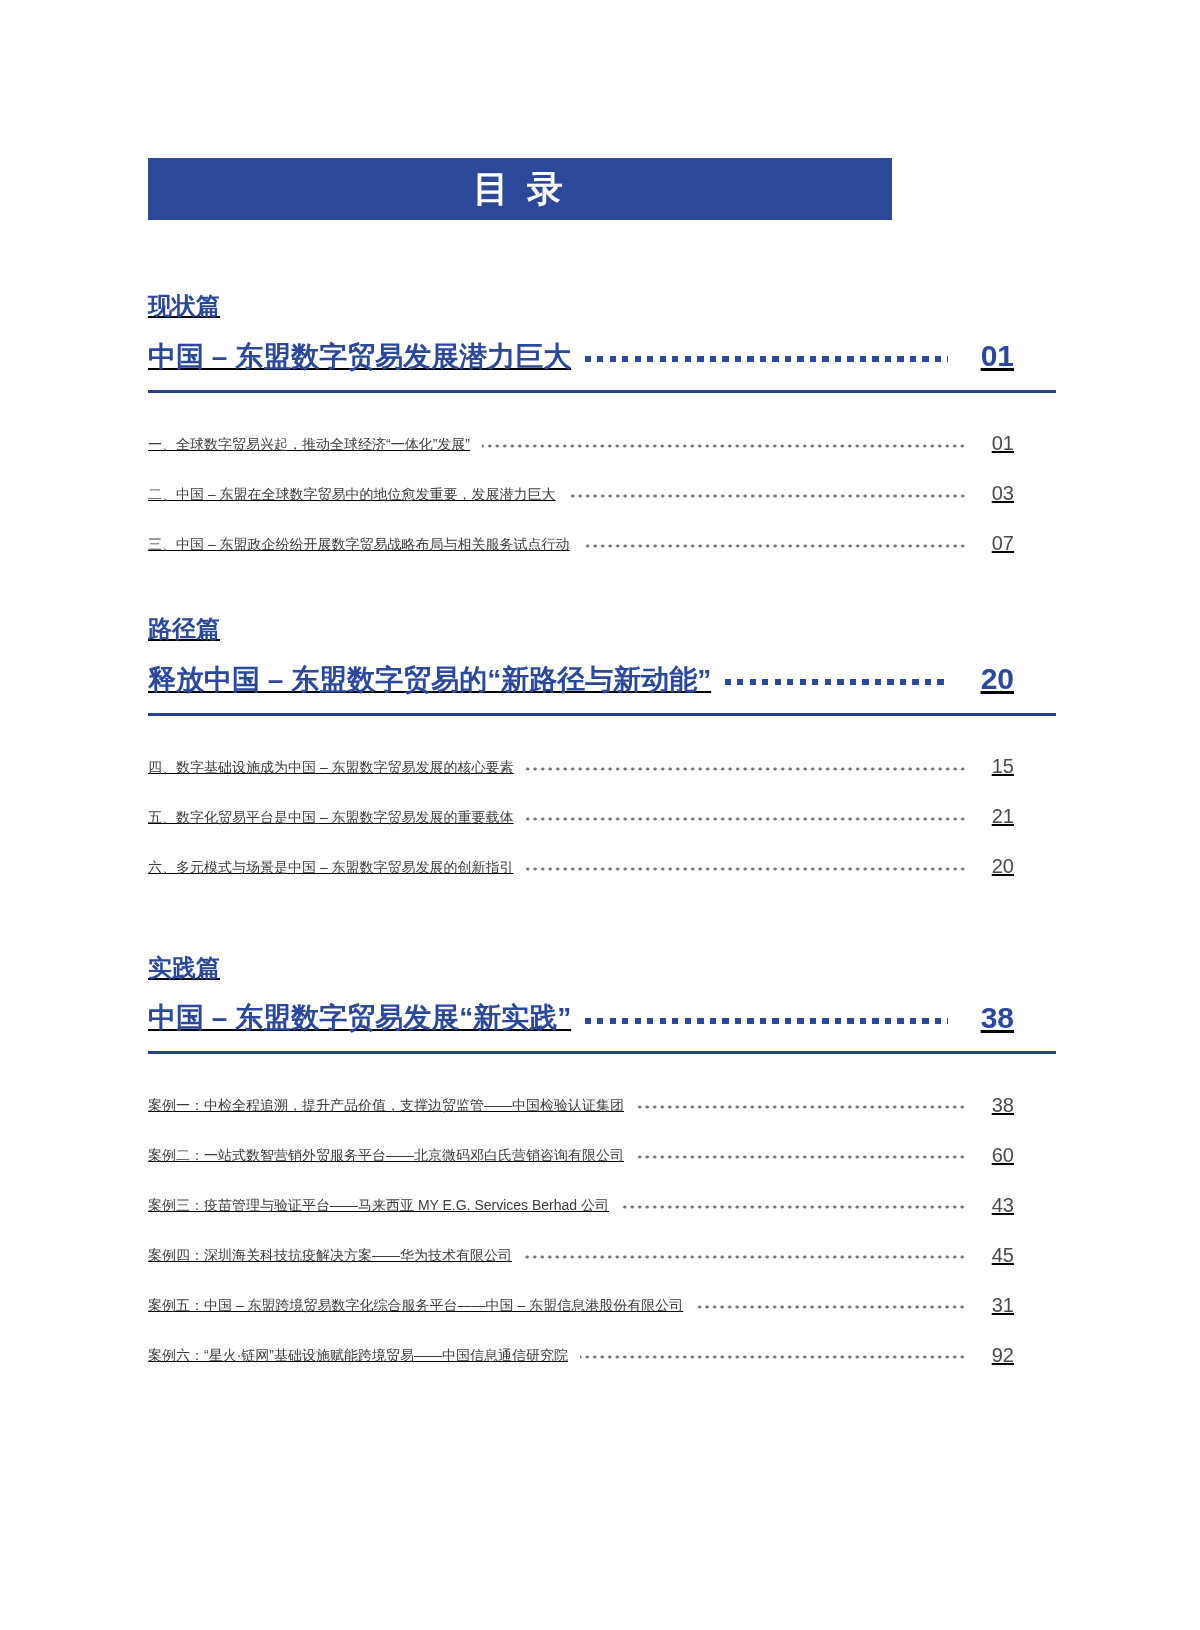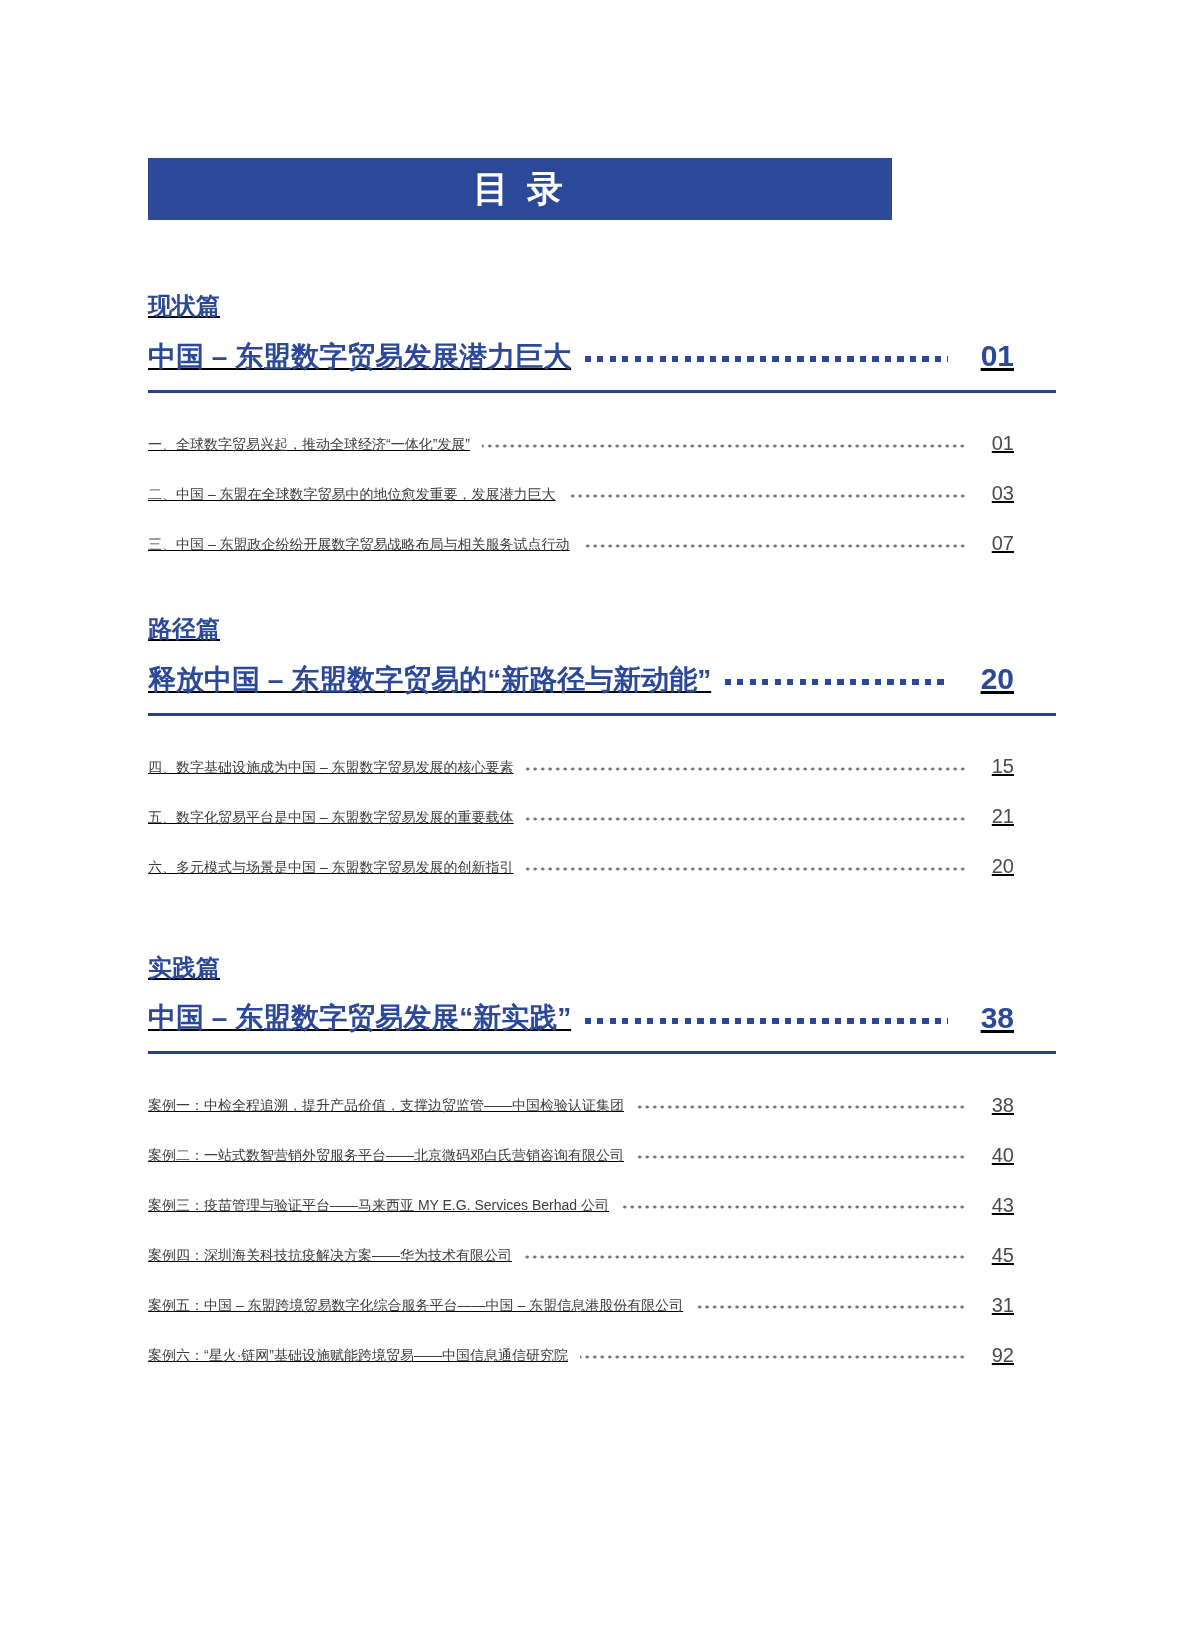--- a/index.html
+++ b/index.html
@@ -192,21 +192,21 @@
       <div class="divider"></div>
       <ul class="toc-items">
         <li class="toc-row">
           <span class="row-text">案例一：中检全程追溯，提升产品价值，支撑边贸监管——中国检验认证集团</span>
           <span class="leader"></span>
           <span class="row-page">38</span>
         </li>
         <li class="toc-row">
           <span class="row-text">案例二：一站式数智营销外贸服务平台——北京微码邓白氏营销咨询有限公司</span>
           <span class="leader"></span>
-          <span class="row-page">40</span>
+          <span class="row-page">60</span>
         </li>
         <li class="toc-row">
           <span class="row-text">案例三：疫苗管理与验证平台——马来西亚 MY E.G. Services Berhad 公司</span>
           <span class="leader"></span>
           <span class="row-page">43</span>
         </li>
         <li class="toc-row">
           <span class="row-text">案例四：深圳海关科技抗疫解决方案——华为技术有限公司</span>
           <span class="leader"></span>
           <span class="row-page">45</span>

